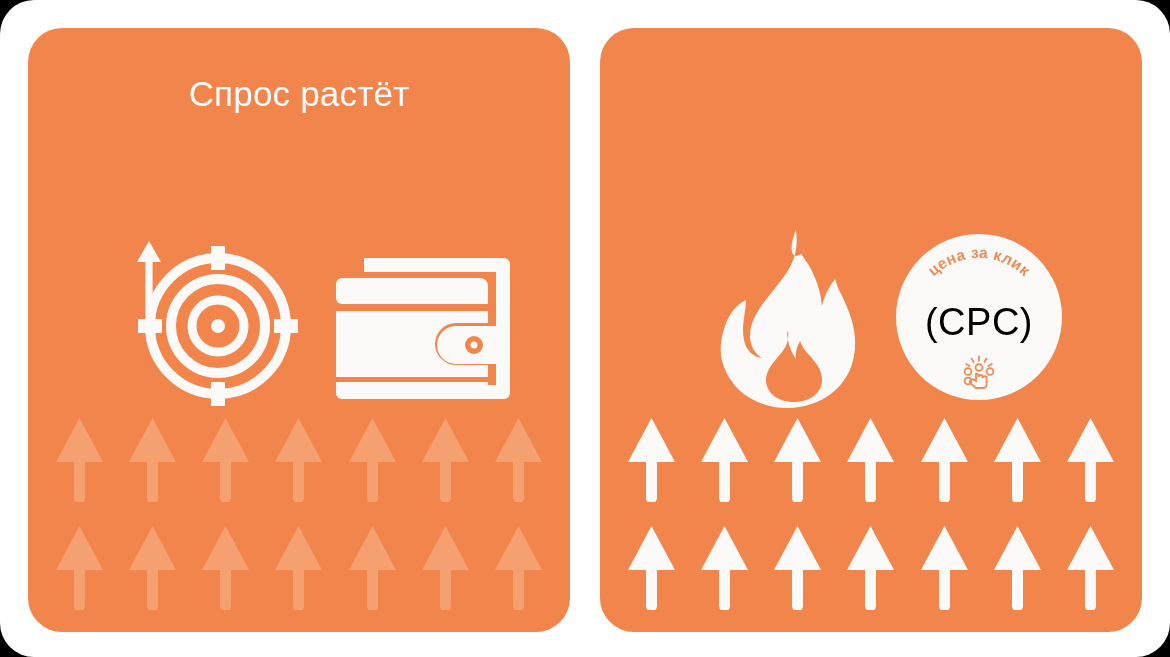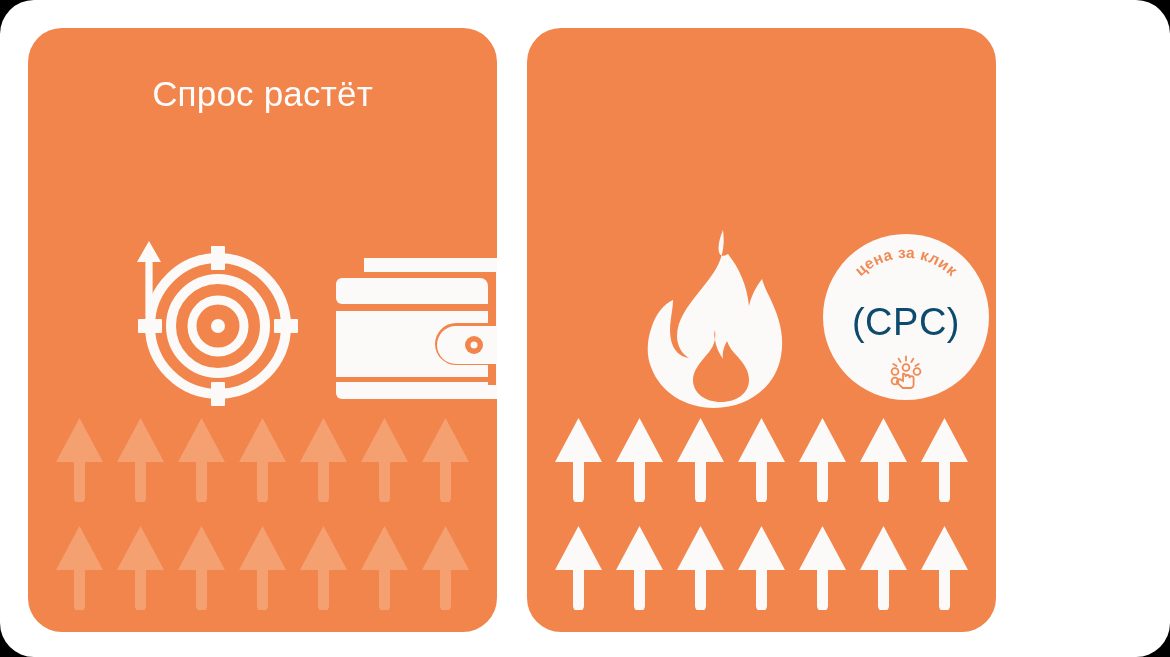--- a/index.html
+++ b/index.html
@@ -21,21 +21,21 @@
     background: #ffffff;
     border-radius: 34px;
     overflow: hidden;
     box-sizing: border-box;
   }
 
   .cards {
     position: absolute;
     left: 28px;
     top: 28px;
-    width: 968px;
+    width: 1114px;
     height: 604px;
     display: flex;
     gap: 30px;
   }
 
   .card {
     position: relative;
     width: 542px;
     height: 604px;
     background: #F2854C;
@@ -134,21 +134,21 @@
     font-weight: 700;
     fill: #F08A55;
     letter-spacing: 0.4px;
   }
   .cpc-main {
     position: absolute;
     left: 0;
     right: 0;
     top: 66px;
     text-align: center;
-    color: #0c4a6e;
+    color: #000000;
     font-size: 38px;
     line-height: 44px;
     font-weight: 400;
     letter-spacing: 0.5px;
   }
   .cpc-tap {
     position: absolute;
     left: 50%;
     transform: translateX(-50%);
     top: 121px;

